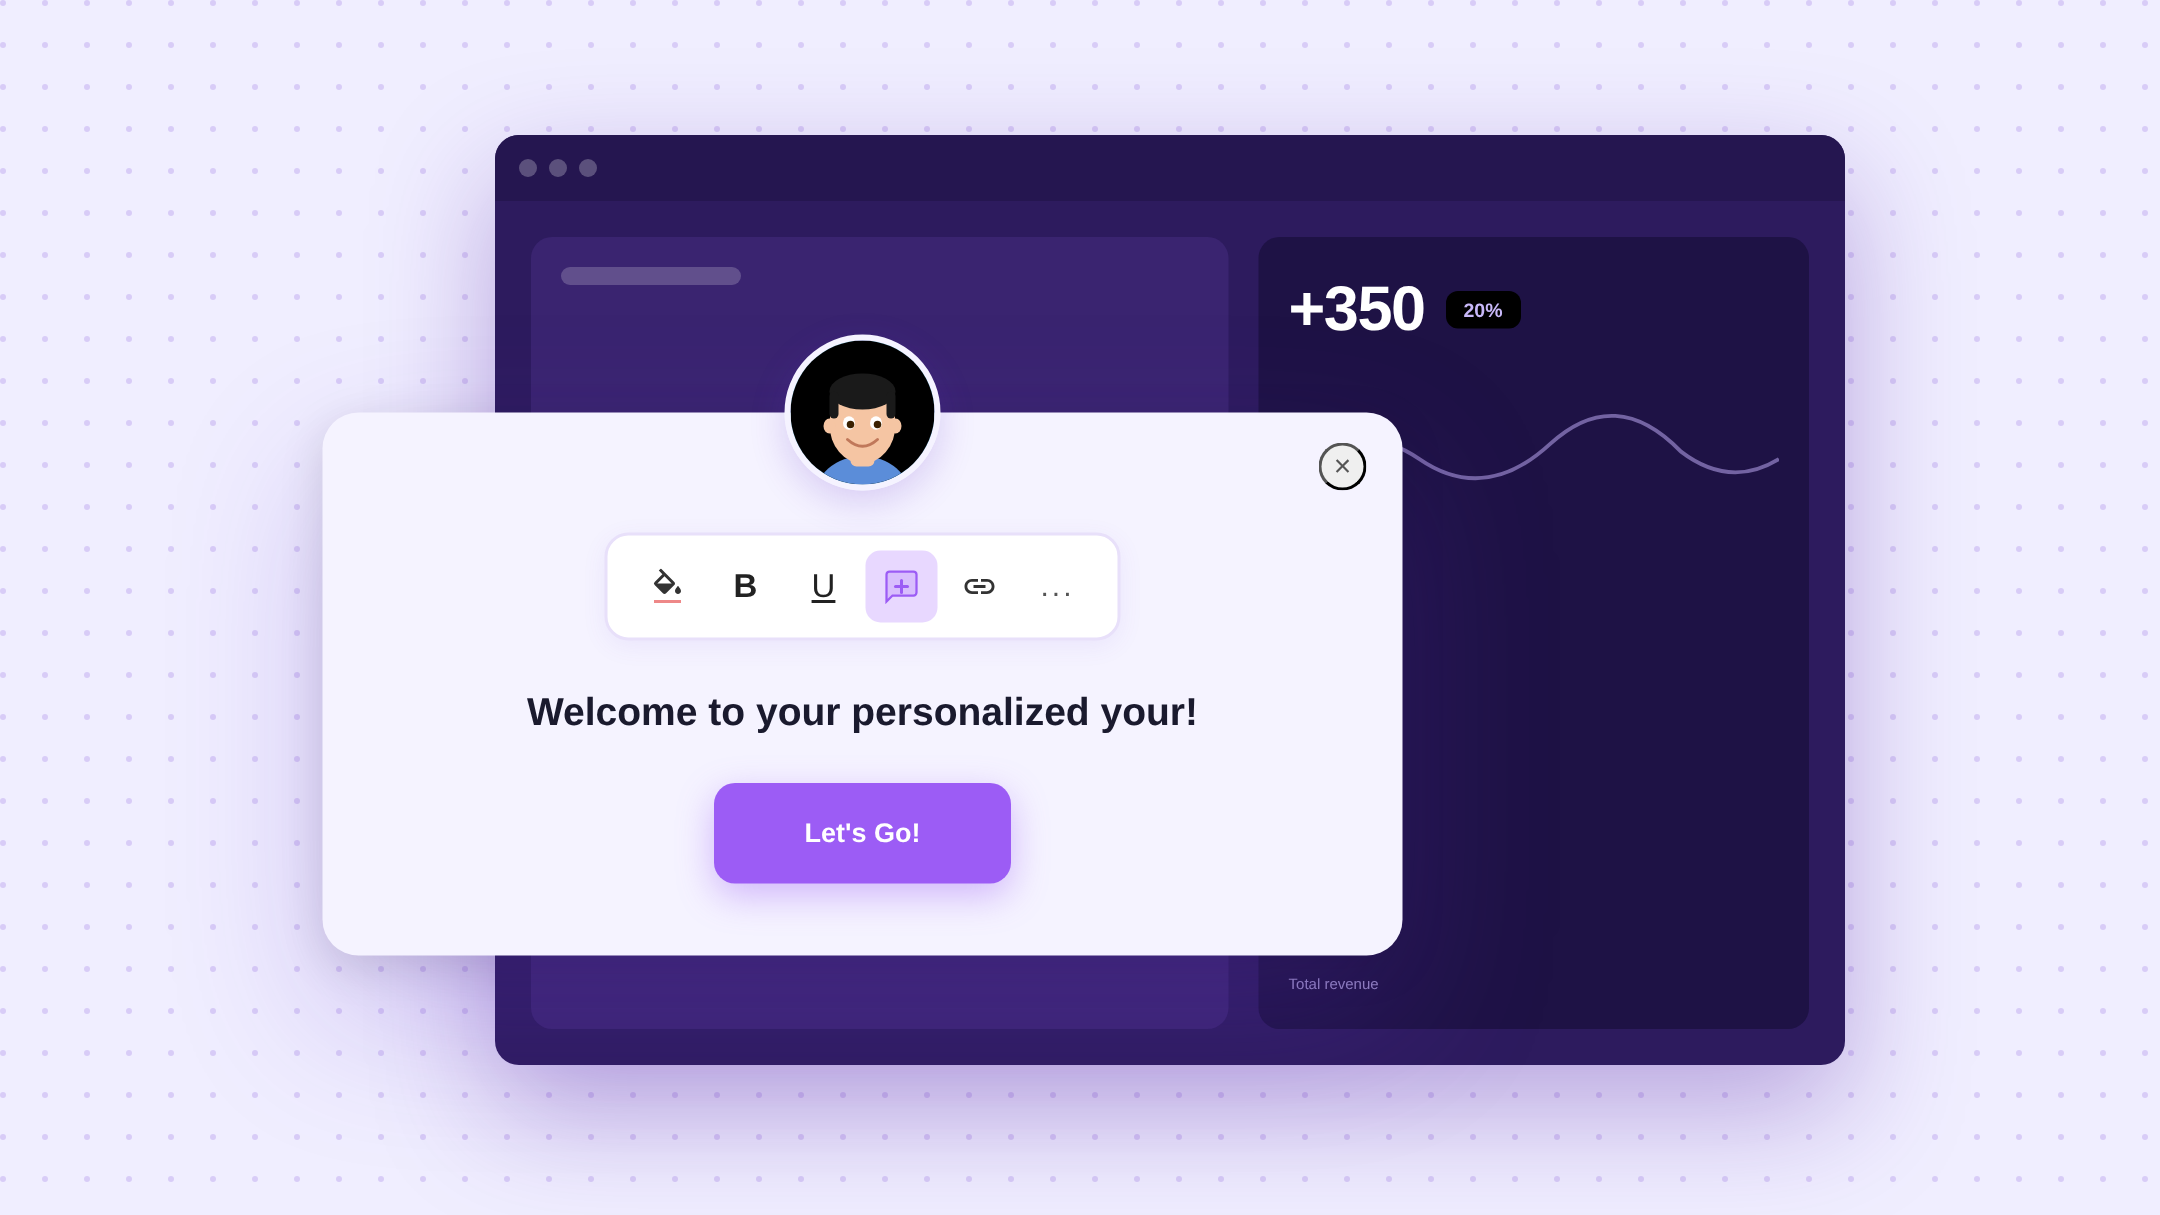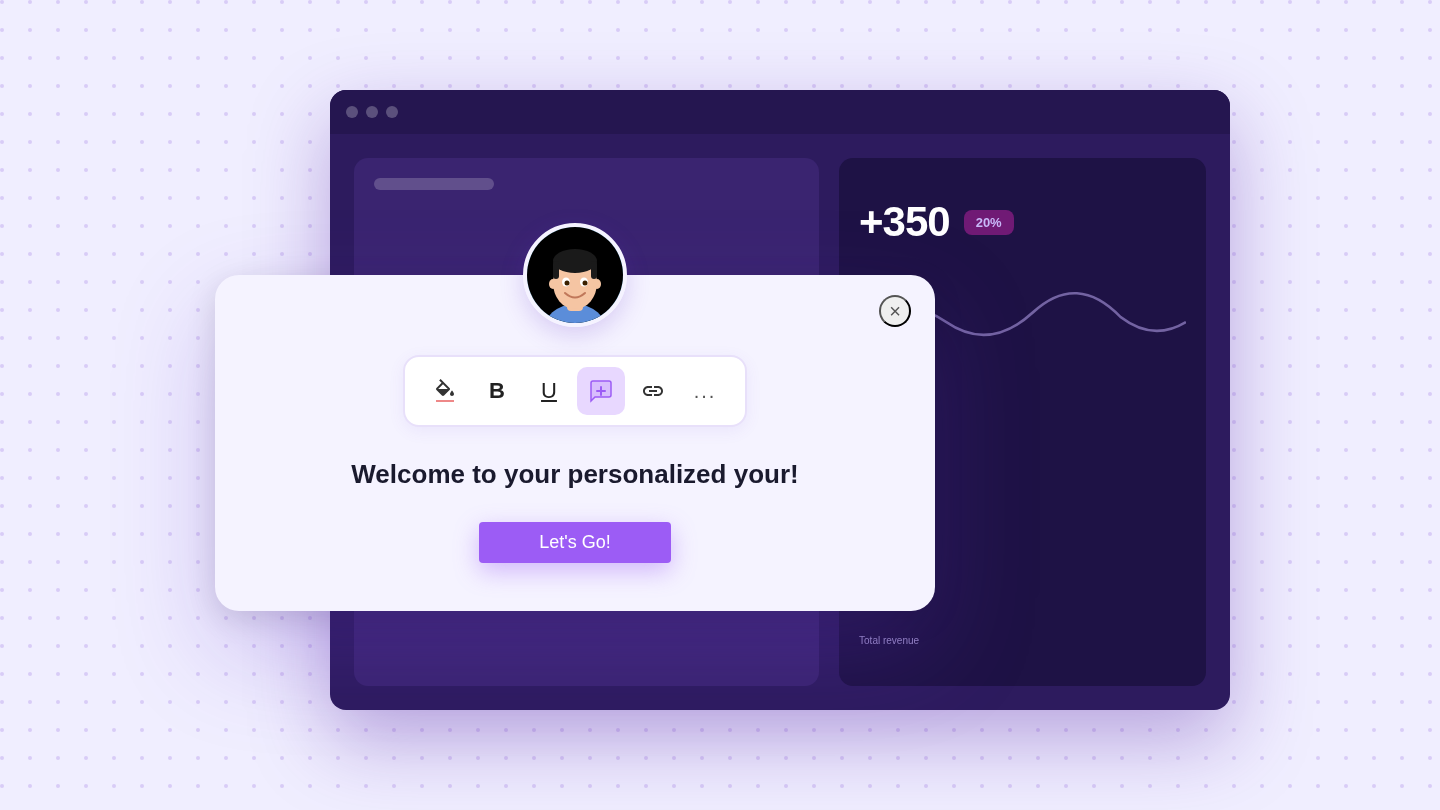--- a/index.html
+++ b/index.html
@@ -88,41 +88,41 @@
       display: flex;
       align-items: center;
       justify-content: center;
     }
 
     
     .chart-card-right {
       background: #1e1245;
       border-radius: 14px;
       flex: 1;
-      padding: 40px 20px;
+      padding: 24px 20px;
       display: flex;
       flex-direction: column;
       gap: 16px;
     }
 
     .stat-header {
       display: flex;
       align-items: center;
       gap: 14px;
     }
 
     .stat-number {
       color: #fff;
       font-size: 42px;
       font-weight: 700;
       letter-spacing: -1px;
     }
 
     .stat-badge {
-      background: #701a75;
+      background: #000000;
       color: #c8b8f8;
       font-size: 13px;
       font-weight: 600;
       padding: 5px 12px;
       border-radius: 8px;
     }
 
     .wave-chart {
       flex: 1;
     }
@@ -230,24 +230,24 @@
       color: #1a1a2e;
       text-align: center;
     }
 
     
     .cta-button {
       margin-top: 32px;
       background: #9c5cf5;
       color: #fff;
       border: none;
-      border-radius: 4px;
-      padding: 10px 60px;
+      border-radius: 14px;
+      padding: 23px 60px;
       font-size: 18px;
-      font-weight: 400;
+      font-weight: 700;
       cursor: pointer;
       box-shadow: 0 8px 24px rgba(156,92,245,0.4);
       transition: transform 0.1s, box-shadow 0.1s;
     }
   </style>
 </head>
 <body>
 
 <div class="dot-grid">
   <svg class="dot-grid-svg" xmlns="http://www.w3.org/2000/svg">

